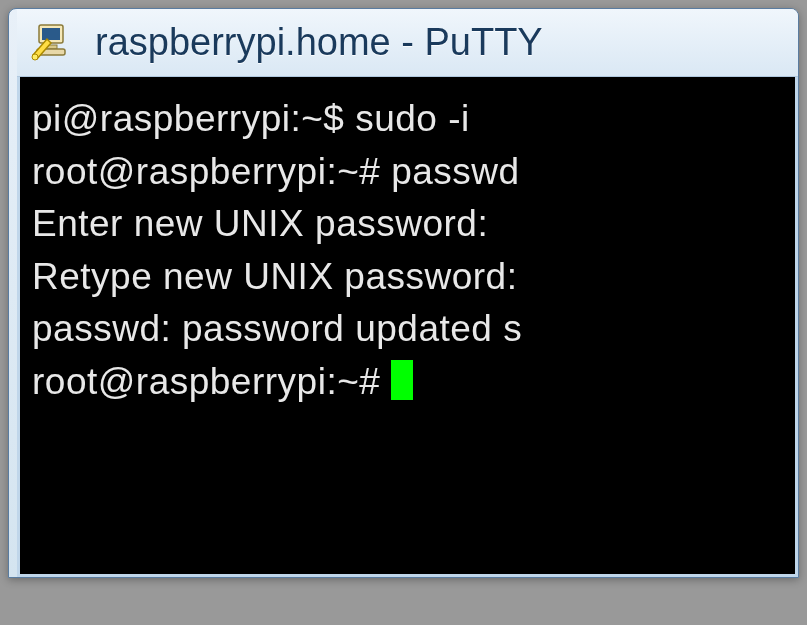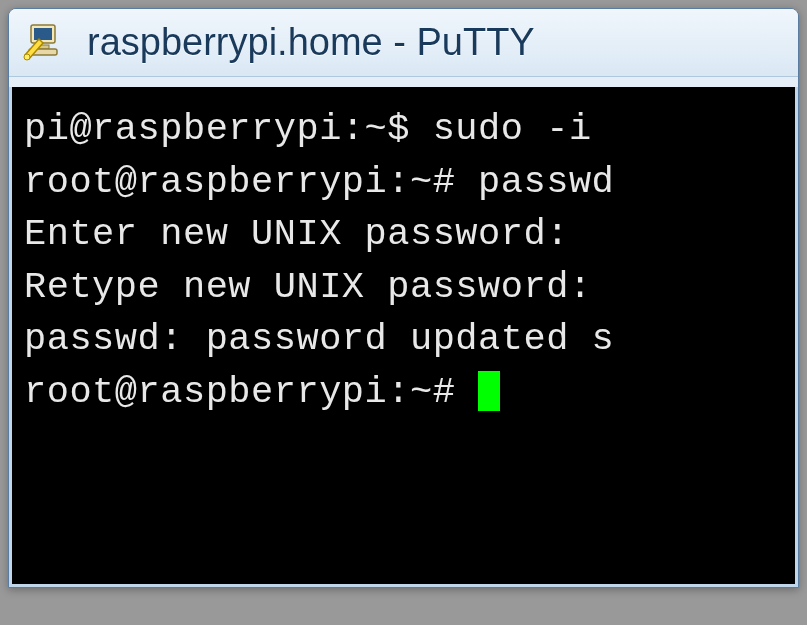--- a/index.html
+++ b/index.html
@@ -14,20 +14,21 @@
       height: 625px;
       overflow: hidden;
     }
     .window {
       margin: 8px;
       border: 1px solid #5a7ca0;
       border-radius: 8px 8px 0 0;
       background: linear-gradient(to bottom, #e8f0f8 0%, #d4e4f0 100%);
       overflow: hidden;
       box-shadow: 0 2px 8px rgba(0,0,0,0.3);
+      padding-left: 8px;
     }
     .titlebar {
       display: flex;
       align-items: center;
       padding: 8px 14px;
       background: linear-gradient(to bottom, #f0f6fc 0%, #dae8f4 100%);
       border-bottom: 1px solid #b0c8de;
       height: 68px;
     }
     .titlebar-icon {
@@ -39,31 +40,30 @@
     .titlebar-text {
       font-size: 38px;
       color: #1a3a5c;
       text-shadow: 0 1px 0 rgba(255,255,255,0.8);
       font-family: "Segoe UI", Tahoma, sans-serif;
       white-space: nowrap;
     }
     .terminal {
       background: #000;
       padding: 16px 12px;
-      font-family: Liberation Mono, monospace;
+      font-family: Liberation Sans, sans-serif;
       font-size: 37px;
       line-height: 1.42;
       color: #e8e8e8;
       min-height: 500px;
       border: 3px solid #c0d6ea;
       border-top: none;
       letter-spacing: 0.5px;
       overflow: hidden;
       white-space: pre;
-      margin-top: 10px;
     }
     .terminal-line {
       white-space: pre;
     }
     .cursor {
       display: inline-block;
       width: 22px;
       height: 40px;
       background: #00ff00;
       vertical-align: text-bottom;

